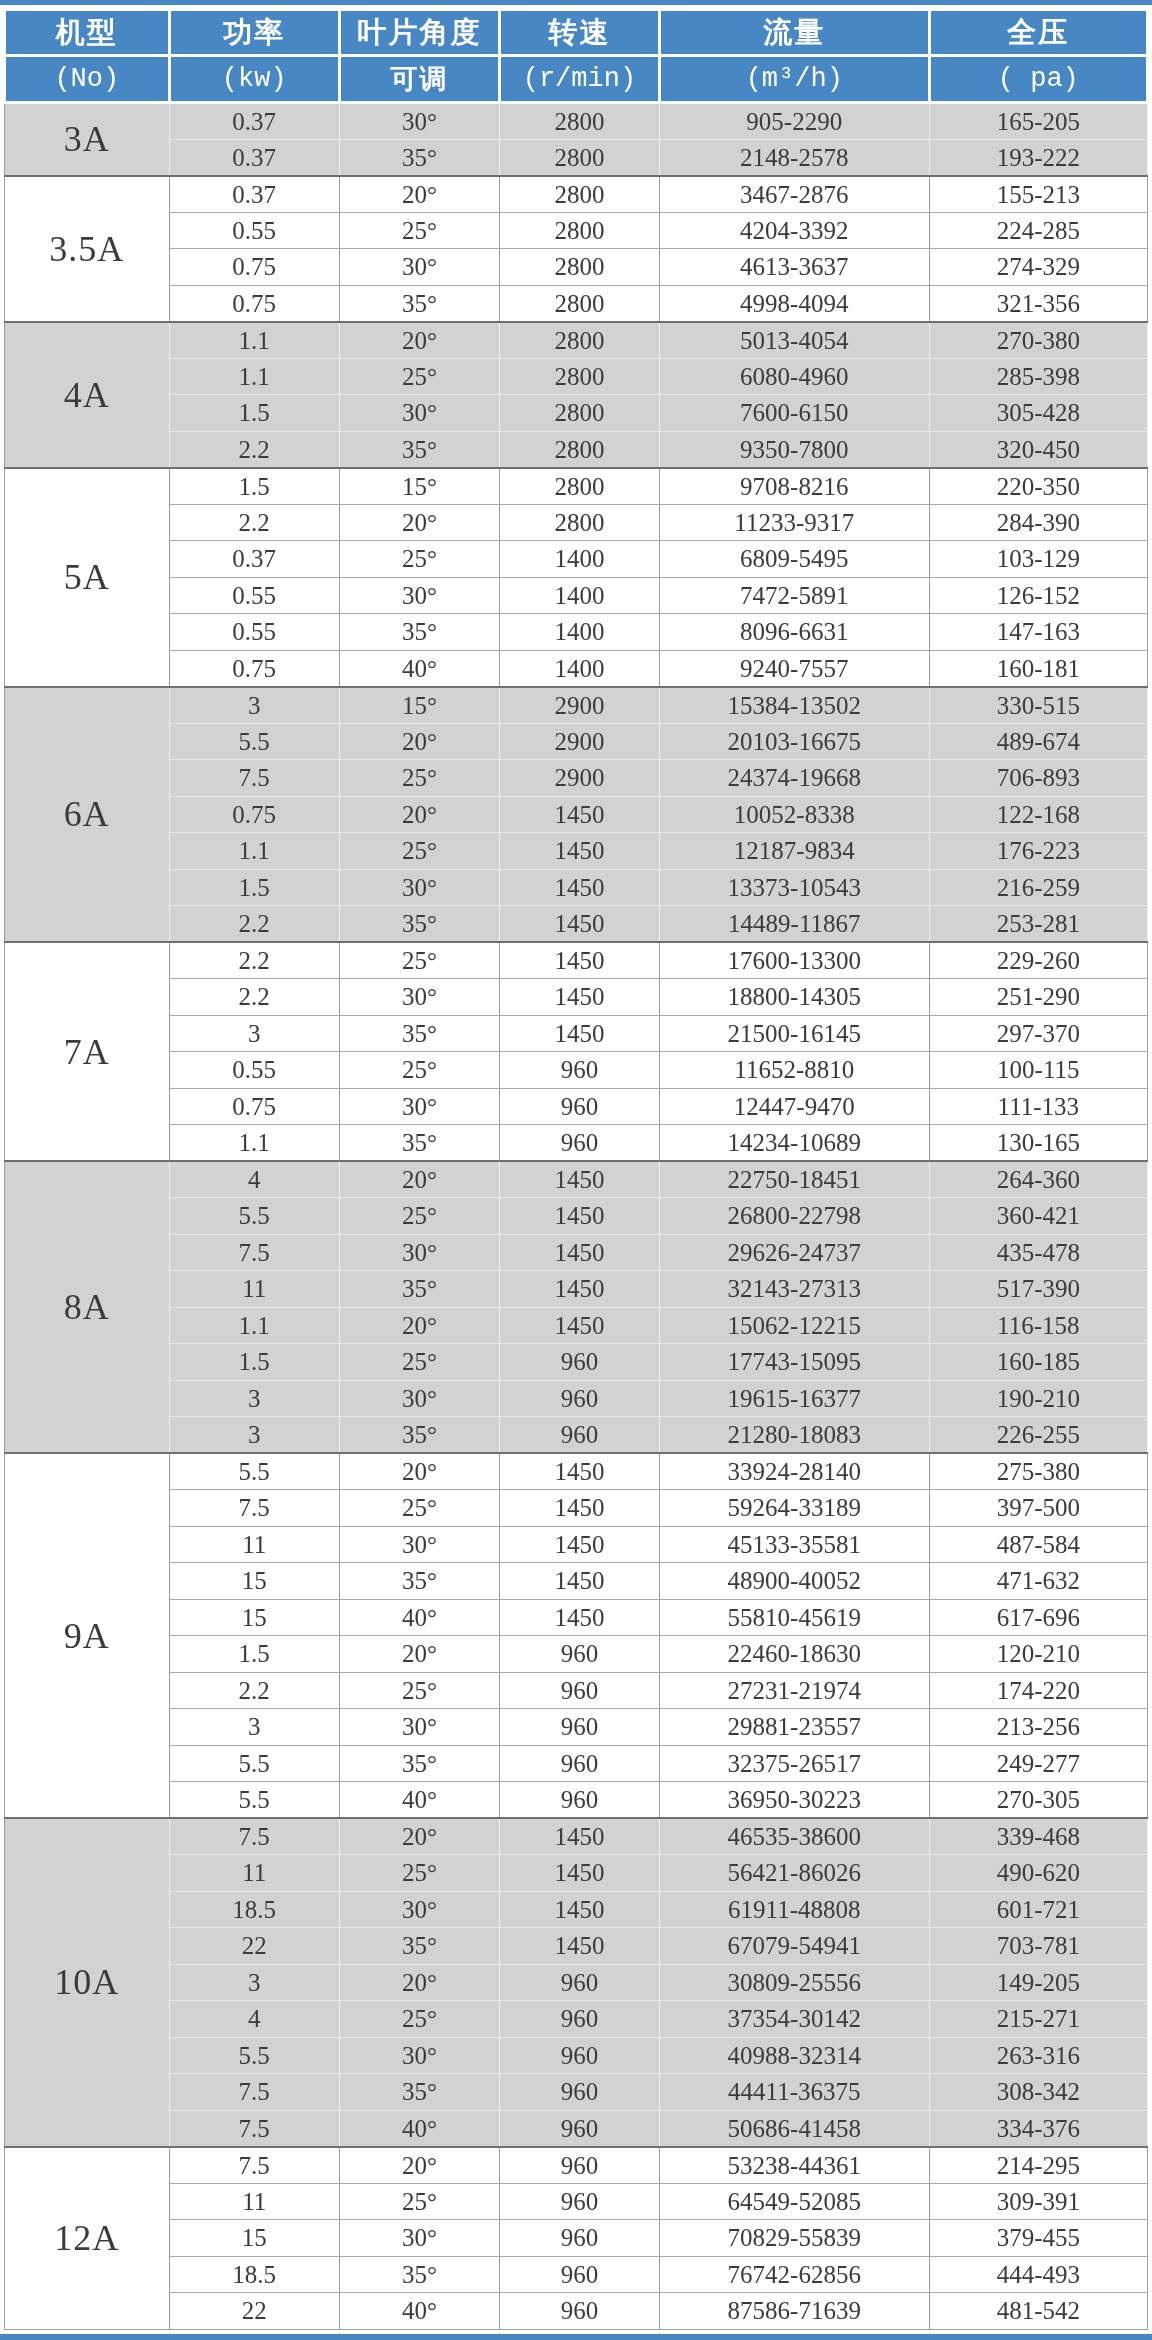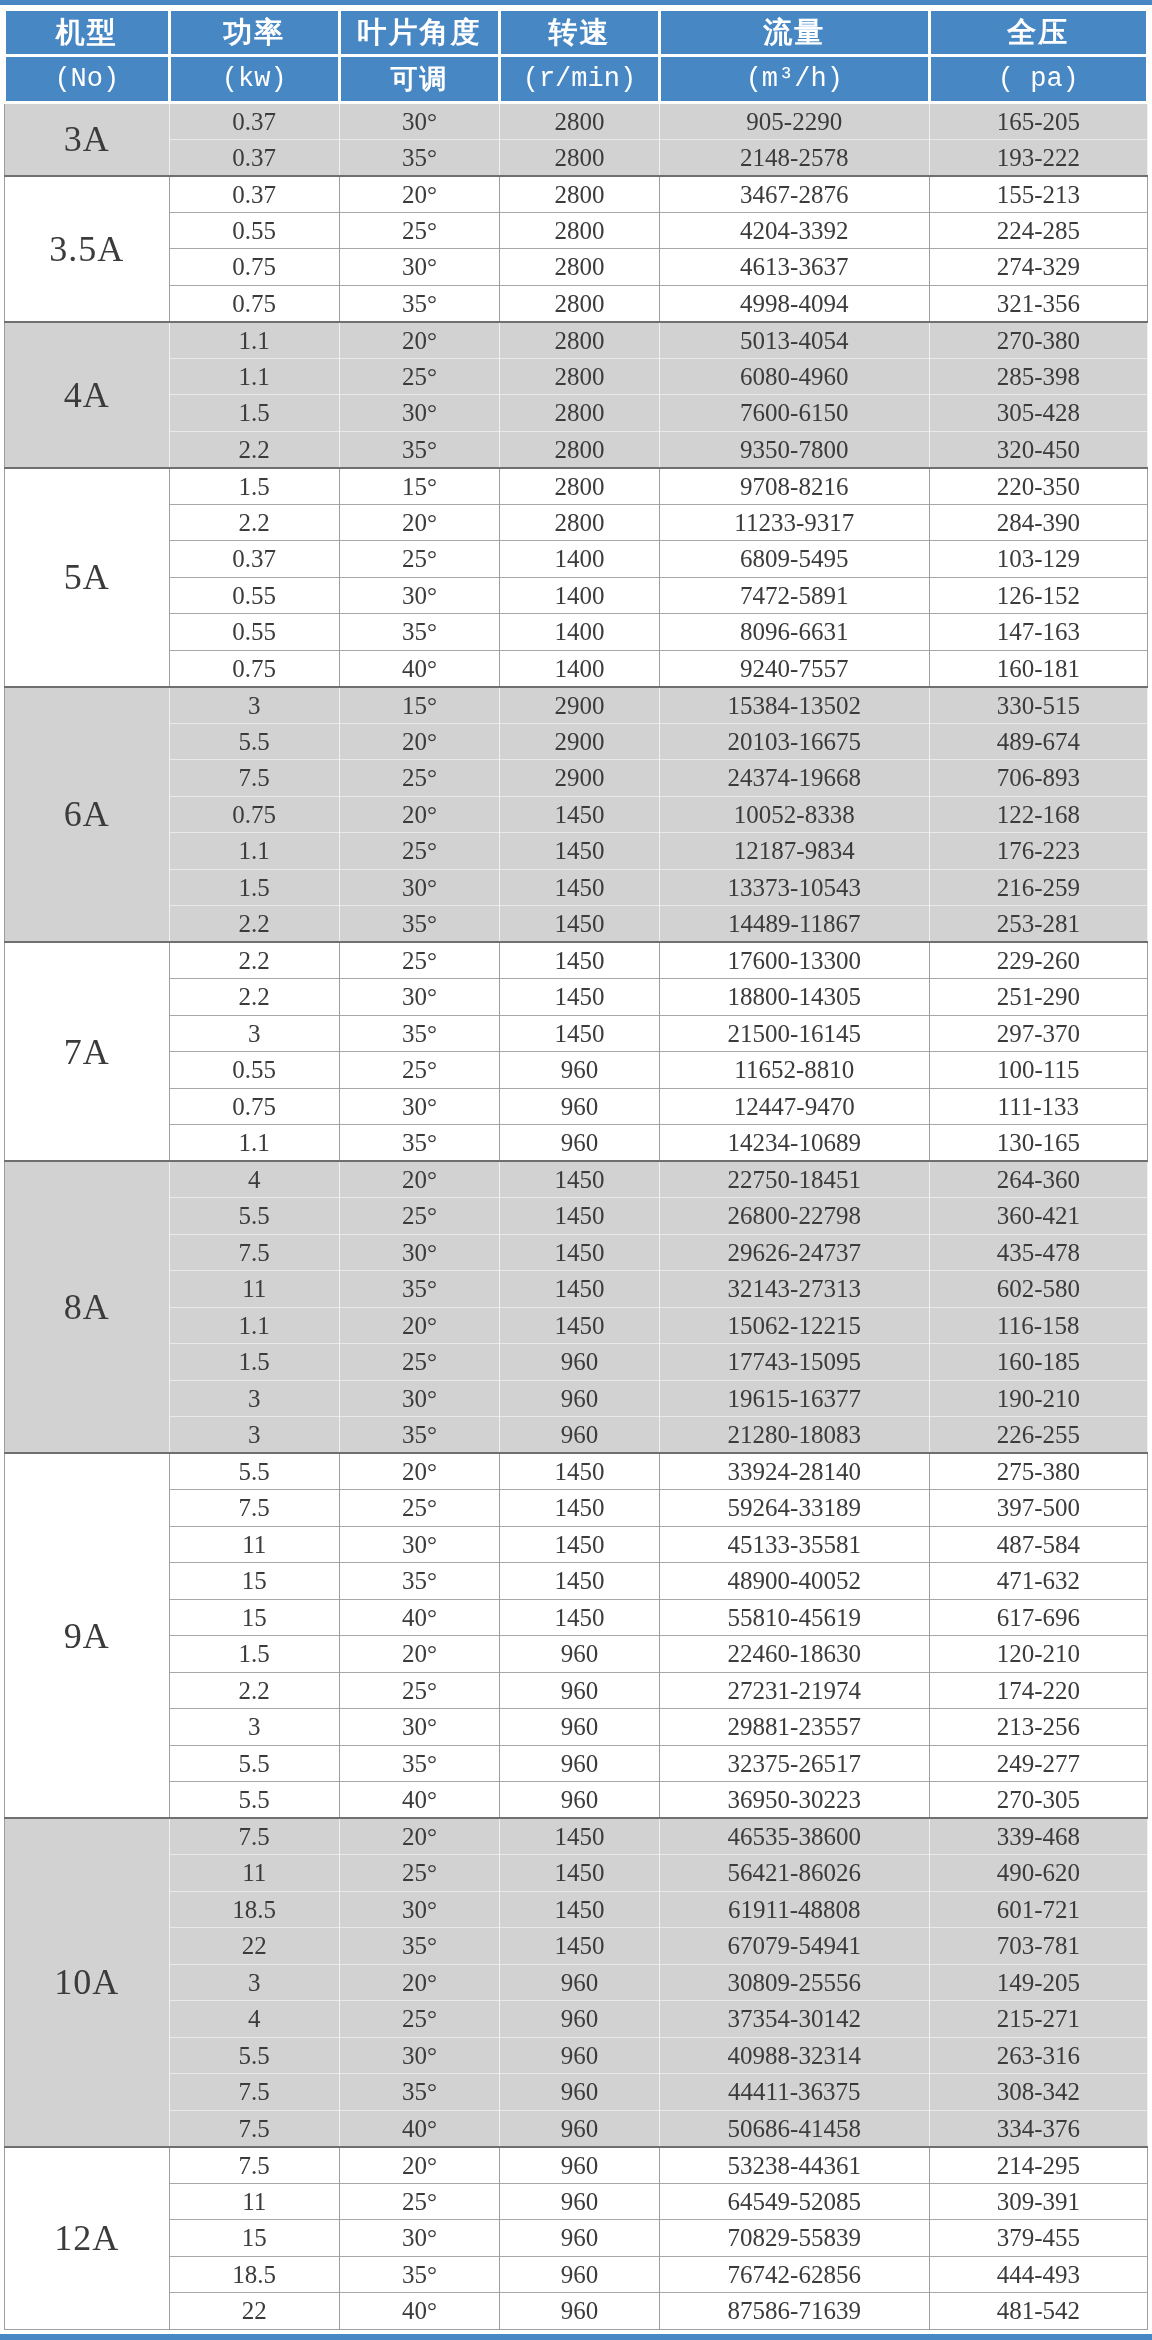--- a/index.html
+++ b/index.html
@@ -351,21 +351,21 @@
             <td>30°</td>
             <td>1450</td>
             <td>29626-24737</td>
             <td>435-478</td>
           </tr>
           <tr class="shaded">
             <td>11</td>
             <td>35°</td>
             <td>1450</td>
             <td>32143-27313</td>
-            <td>602-580</td>
+            <td>517-390</td>
           </tr>
           <tr class="shaded">
             <td>1.1</td>
             <td>20°</td>
             <td>1450</td>
             <td>15062-12215</td>
             <td>116-158</td>
           </tr>
           <tr class="shaded">
             <td>1.5</td>

